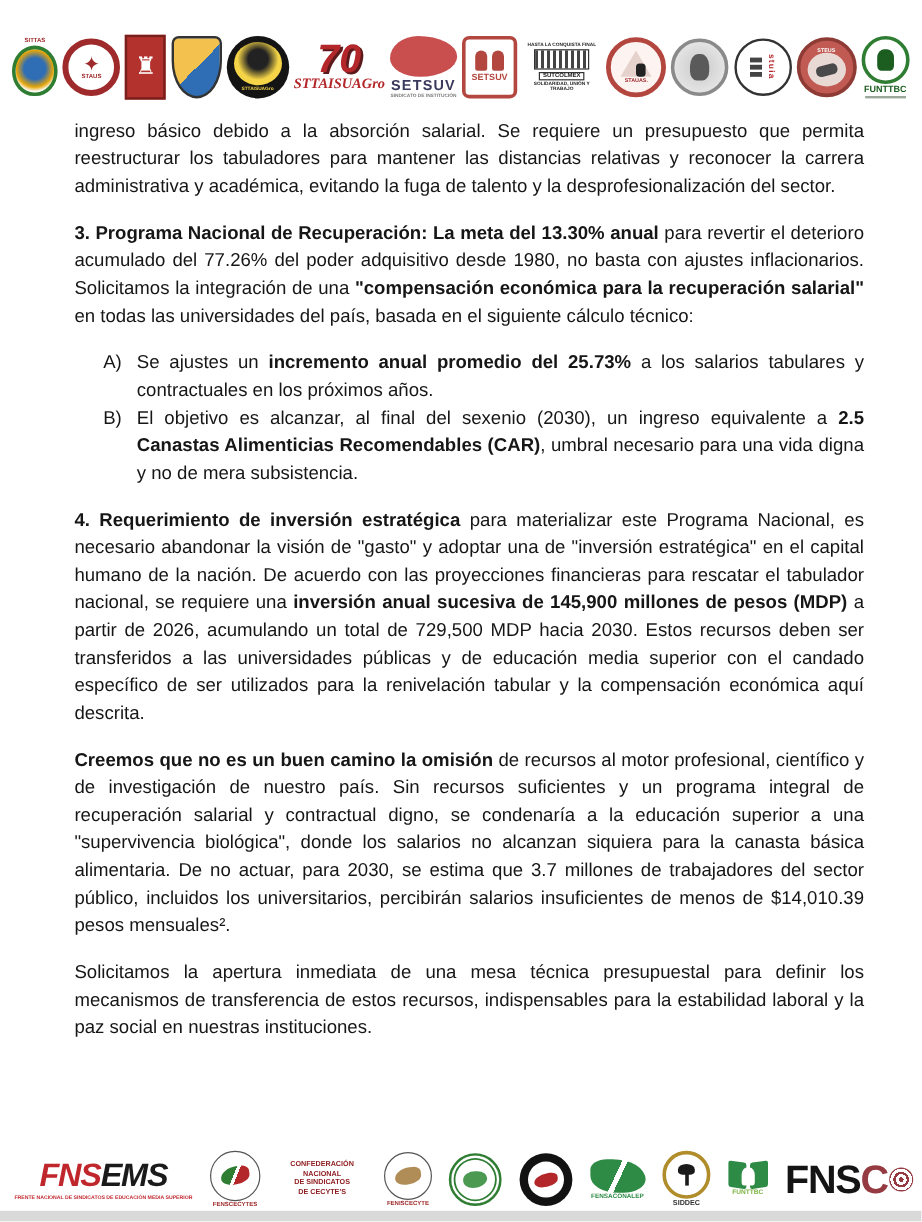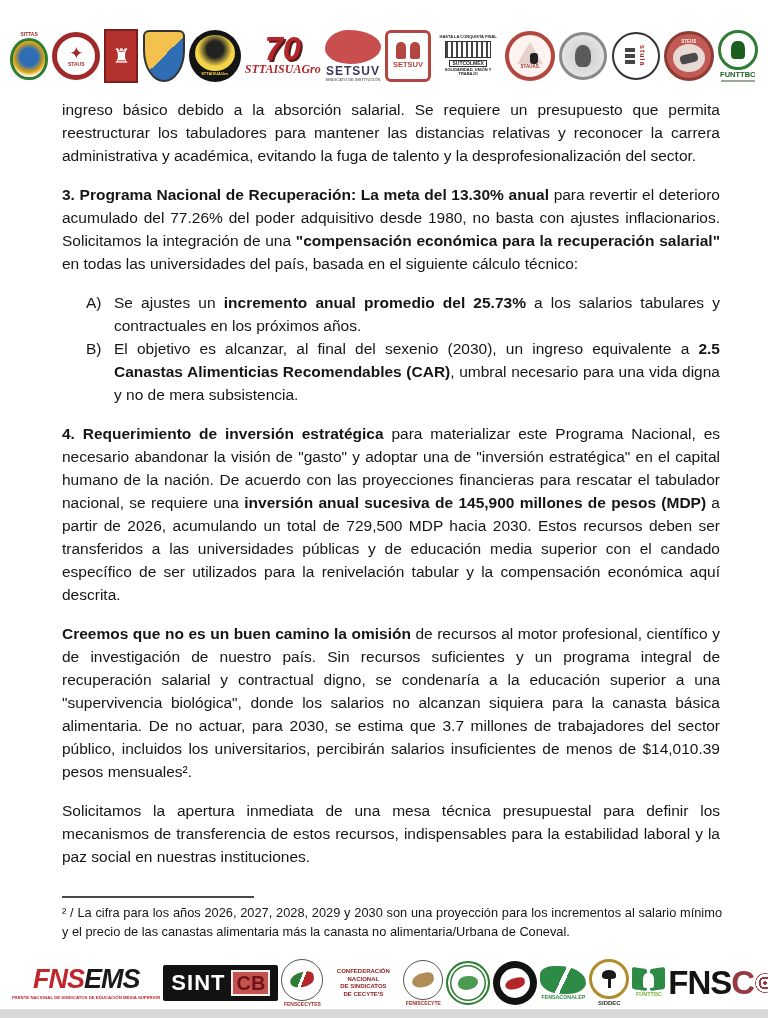--- a/index.html
+++ b/index.html
@@ -225,38 +225,28 @@
       <div class="doc-list-item">
         <span class="li-marker">B)</span>
         <span class="li-body"><span>El objetivo es alcanzar, al final del sexenio (2030), un ingreso equivalente a </span><span class="seg-bold">2.5 Canastas Alimenticias Recomendables (CAR)</span><span>, umbral necesario para una vida digna y no de mera subsistencia.</span></span>
       </div>
     </div>
     <p class="para"><span class="seg-bold">4. Requerimiento de inversión estratégica </span><span>para materializar este Programa Nacional, es necesario abandonar la visión de "gasto" y adoptar una de "inversión estratégica" en el capital humano de la nación. De acuerdo con las proyecciones financieras para rescatar el tabulador nacional, se requiere una </span><span class="seg-bold">inversión anual sucesiva de 145,900 millones de pesos (MDP)</span><span> a partir de 2026, acumulando un total de 729,500 MDP hacia 2030. Estos recursos deben ser transferidos a las universidades públicas y de educación media superior con el candado específico de ser utilizados para la renivelación tabular y la compensación económica aquí descrita.</span></p>
     <p class="para"><span class="seg-bold">Creemos que no es un buen camino la omisión </span><span>de recursos al motor profesional, científico y de investigación de nuestro país. Sin recursos suficientes y un programa integral de recuperación salarial y contractual digno, se condenaría a la educación superior a una "supervivencia biológica", donde los salarios no alcanzan siquiera para la canasta básica alimentaria. De no actuar, para 2030, se estima que 3.7 millones de trabajadores del sector público, incluidos los universitarios, percibirán salarios insuficientes de menos de $14,010.39 pesos mensuales².</span></p>
     <p class="para"><span>Solicitamos la apertura inmediata de una mesa técnica presupuestal para definir los mecanismos de transferencia de estos recursos, indispensables para la estabilidad laboral y la paz social en nuestras instituciones.</span></p>
   </div>
 
-  <div class="footnote-area">
-    <hr class="footnote-rule">
-    <div class="footnote-text">² / La cifra para los años 2026, 2027, 2028, 2029 y 2030 son una proyección para los incrementos al salario mínimo y el precio de las canastas alimentaria más la canasta no alimentaria/Urbana de Coneval.</div>
-  </div>
 
   <div class="bottom-logos">
     <div class="logo">
       <span class="fnsems-row">
         <span class="fnsems-red">FNS</span>
         <span class="fnsems-black">EMS</span>
       </span>
       <span class="fnsems-sub">FRENTE NACIONAL DE SINDICATOS DE EDUCACIÓN MEDIA SUPERIOR</span>
-    </div>
-    <div class="logo">
-      <span class="sintcb-box">
-        <span class="sintcb-sint">SINT</span>
-        <span class="sintcb-cb">CB</span>
-      </span>
     </div>
     <div class="logo">
       <span class="ring seal-thin">
         <span class="map-blob-mx"></span>
       </span>
       <span class="label-darkred">FENSCECYTES</span>
     </div>
     <div class="logo cecytes-lines">
       <span>CONFEDERACIÓN</span>
       <span>NACIONAL</span>

